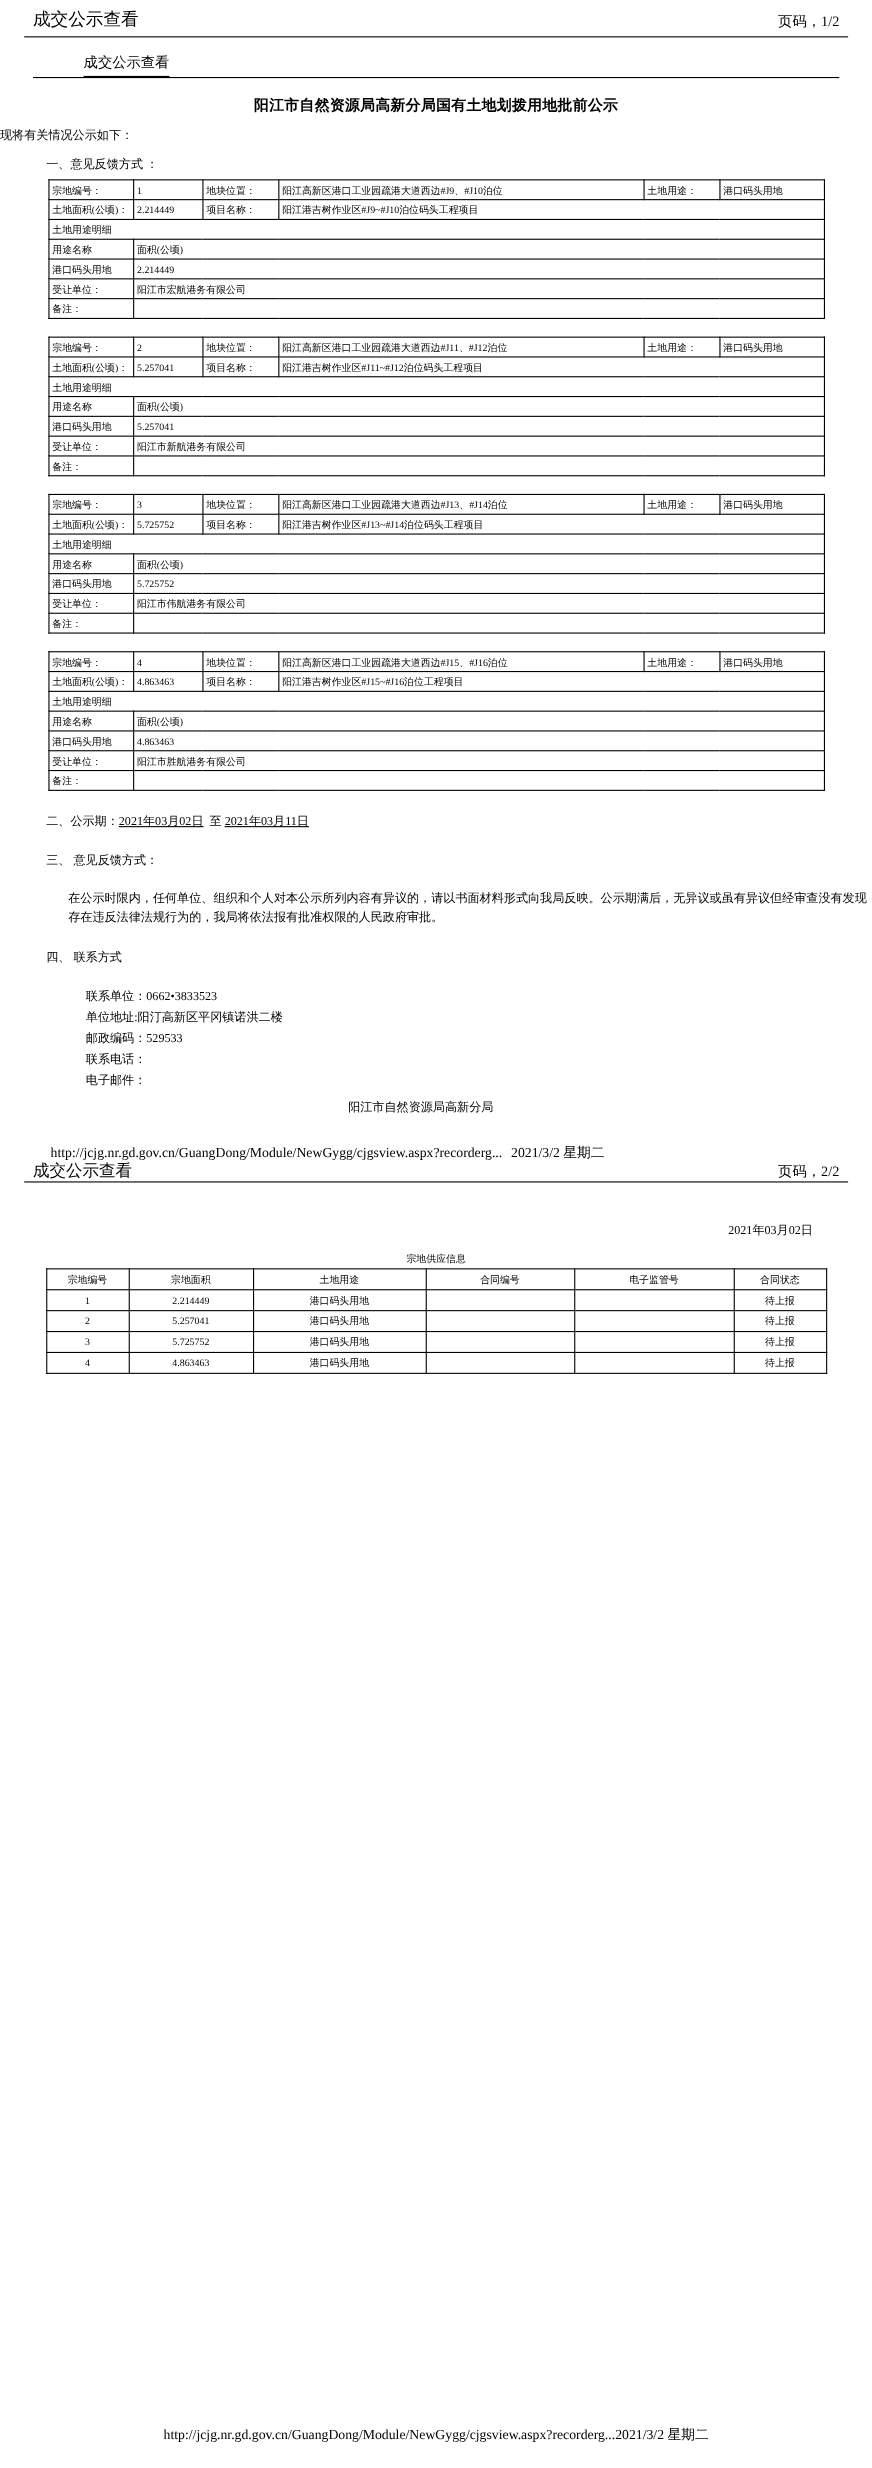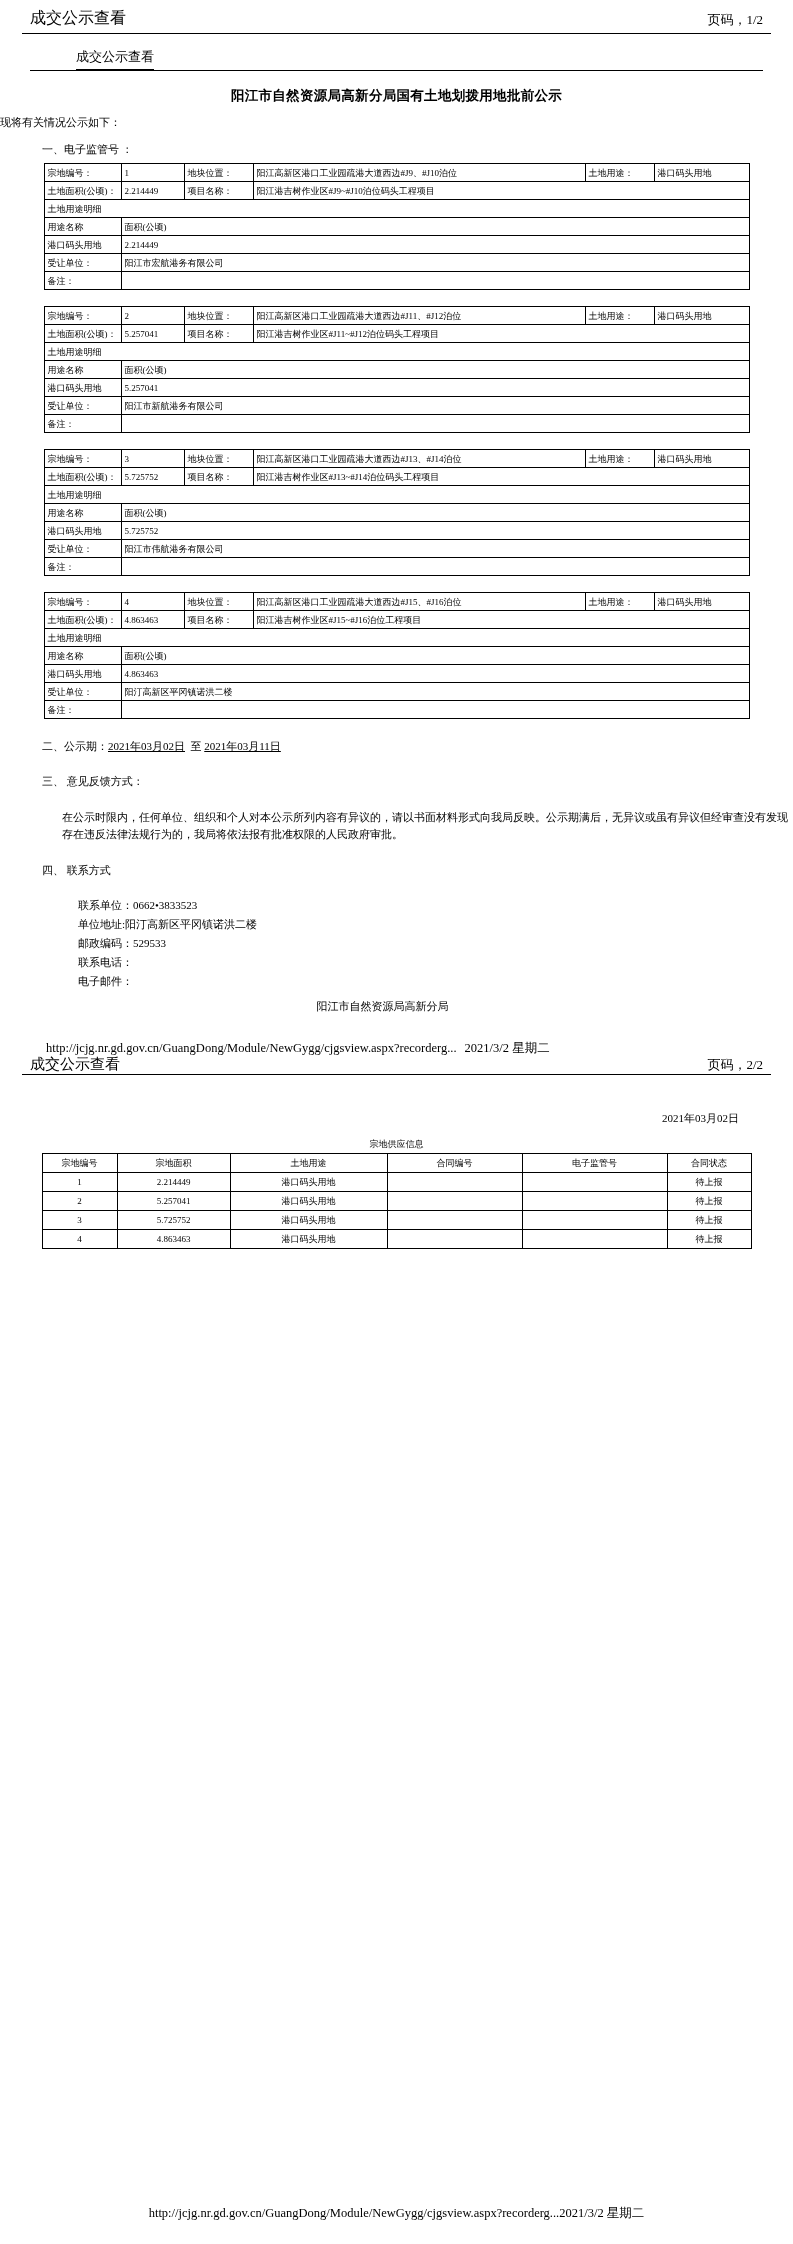--- a/index.html
+++ b/index.html
@@ -156,21 +156,21 @@
   <div class="rule"></div>
 
   <div style="padding:0 30px;">
     <div class="doc-tab">成交公示查看</div>
   </div>
   <div class="tab-rule"></div>
 
   <div class="main-title">阳江市自然资源局高新分局国有土地划拨用地批前公示</div>
 
   <div class="para">现将有关情况公示如下：</div>
-  <div class="sec-title">一、电子监管号 ：</div>
+  <div class="sec-title">一、意见反馈方式 ：</div>
 
   <table class="parcel">
     <tbody>
         <tr>
       <td class="lbl">宗地编号：</td>
       <td class="val-narrow">1</td>
       <td class="lbl2">地块位置：</td>
       <td>阳江高新区港口工业园疏港大道西边#J9、#J10泊位</td>
       <td class="lbl2">土地用途：</td>
       <td style="width:88px">港口码头用地</td>
@@ -301,21 +301,21 @@
     <tr>
       <td>用途名称</td>
       <td colspan="5">面积(公顷)</td>
     </tr>
     <tr>
       <td>港口码头用地</td>
       <td colspan="5">4.863463</td>
     </tr>
     <tr>
       <td>受让单位：</td>
-      <td colspan="5">阳汀高新区平冈镇诺洪二楼</td>
+      <td colspan="5">阳江市胜航港务有限公司</td>
     </tr>
     <tr>
       <td>备注：</td>
       <td colspan="5"></td>
     </tr>
   </tbody>
     </table>
 
   <div class="notice-line">
     <span>二、公示期：</span><span class="u">2021年03月02日</span>&nbsp;

